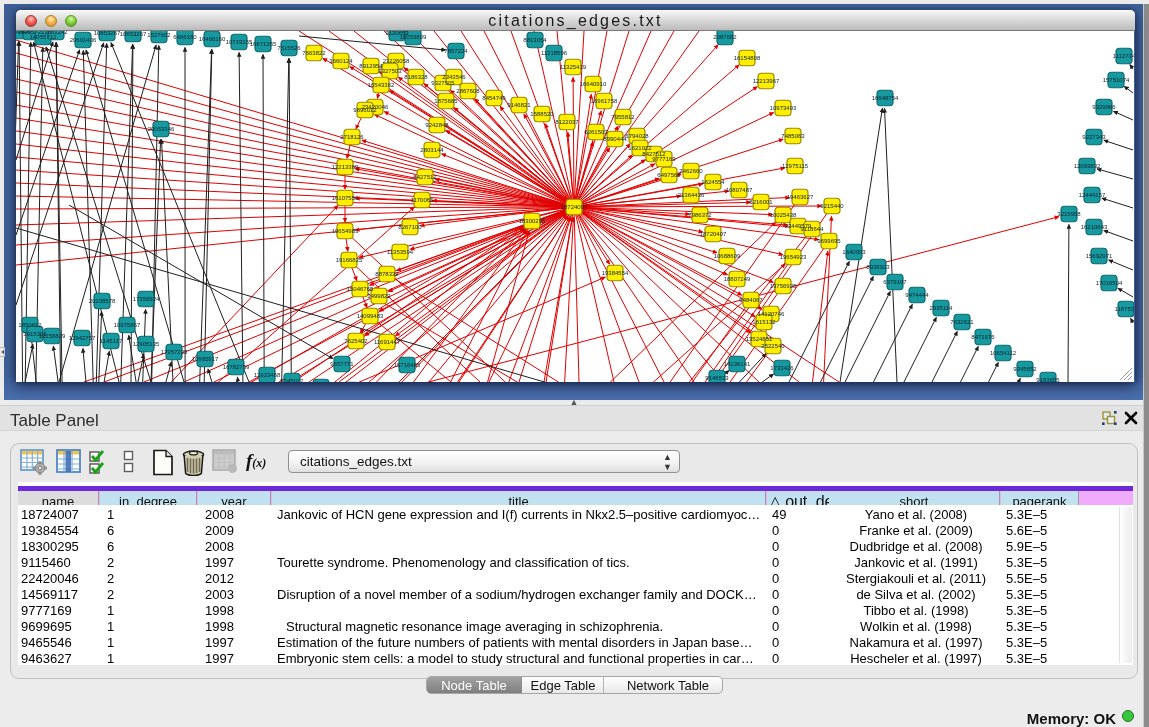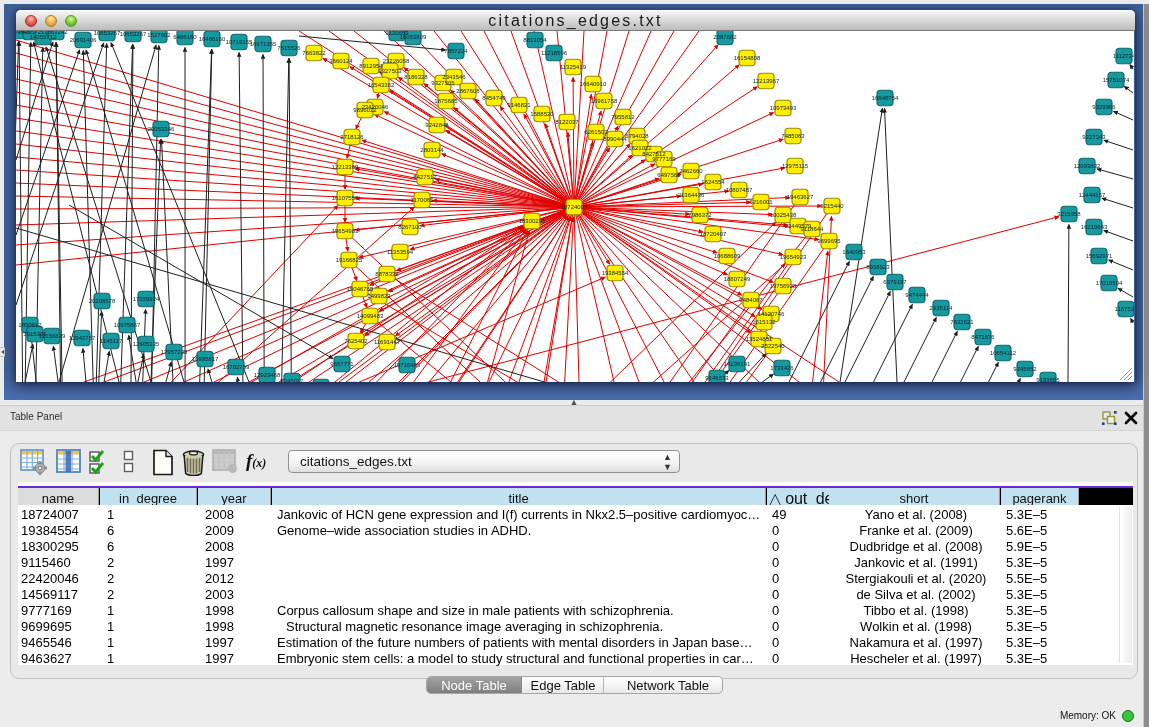--- a/index.html
+++ b/index.html
@@ -7,42 +7,42 @@
 #rstrip{position:absolute;left:1143px;top:4px;width:6px;height:723px;background:#8c8c8c;border-left:1px solid #c9c9c9}
 #gwin{position:absolute;left:16px;top:10px;width:1119px;height:372px;border-radius:5px 5px 0 0;box-shadow:0 5px 13px rgba(0,0,25,.5),2px 0 5px rgba(0,0,25,.22),-2px 0 5px rgba(0,0,25,.22)}
 #tbar{position:absolute;left:0;top:0;width:100%;height:21px;border-radius:5px 5px 0 0;background:linear-gradient(#f8f8f8,#d6d6d6 55%,#bcbcbc);border-bottom:1px solid #7a7a7a;box-shadow:inset 0 1px 0 #fff}
 #tbar .tt{display:block;text-align:center;font-size:16px;letter-spacing:2.2px;color:#1a1a1a;line-height:22px}
 .tl{position:absolute;top:5px;width:12px;height:12px;border-radius:50%}
 #tlr{left:9px;background:radial-gradient(circle at 50% 30%,#ffc9c4,#ef6158 45%,#c83832 85%);border:1px solid #a33631}
 #tly{left:29px;background:radial-gradient(circle at 50% 30%,#ffeebc,#f7b64c 45%,#d2922c 85%);border:1px solid #ae7d26}
 #tlg{left:49px;background:radial-gradient(circle at 50% 30%,#d8f6b0,#85d337 45%,#5ba125 85%);border:1px solid #559c25}
 #canvas{position:absolute;left:0;top:21px;width:1118px;height:351px;background:#fff;overflow:hidden}
 #tpbar{position:absolute;left:0;top:405px;width:1143px;height:26px;background:#e2e2e2;border-top:1px solid #cecece;border-bottom:1px solid #d4d4d4}
-#tpbar .lbl{position:absolute;left:10px;top:5px;font-size:10px;color:#2e2e2e}
+#tpbar .lbl{position:absolute;left:10px;top:5px;font-size:17px;color:#2e2e2e}
 #handle{position:absolute;left:566px;top:399px;width:16px;height:6px;color:#555;font-size:9px;line-height:6px;text-align:center}
 #floatico{position:absolute;left:1102px;top:411px;width:15px;height:14px}
 #closeico{position:absolute;left:1124px;top:411px;width:14px;height:14px}
 #panel{position:absolute;left:10px;top:443px;width:1128px;height:236px;background:#e9e9e9;border:1px solid #c0c0c0;border-radius:9px}
 .tbico{position:absolute;top:449px}
 #combo{position:absolute;left:288px;top:450px;width:392px;height:23px;border:1px solid #909090;border-radius:4px;background:linear-gradient(#ffffff,#f2f2f2 60%,#dedede);box-shadow:inset 0 1px 0 #fff}
 #combo .ct{position:absolute;left:11px;top:3px;font-size:13.5px;color:#111}
 #combo .ar{position:absolute;right:7px;top:1px;font-size:9px;color:#333;line-height:10px;text-align:center}
 #table{position:absolute;left:18px;top:482px;width:1115px;height:183px;background:#fff}
-#thead{position:absolute;left:0;top:4px;width:1115px;height:23px;background:#000000;border-top:2px solid #6d28d9;border-bottom:1px solid #9b9b9b}
+#thead{position:absolute;left:0;top:4px;width:1115px;height:23px;background:#f0abfc;border-top:5px solid #6d28d9;border-bottom:1px solid #9b9b9b}
 .th{position:absolute;top:0;height:22px;font-size:13px;color:#111;text-align:center;line-height:22px;border-right:1px solid #9b9b9b;background:#c2e1f0;white-space:nowrap;overflow:hidden}
 #tbody{position:absolute;left:0;top:23px;width:1115px;height:160px;background:#fff;font-size:13px;color:#000}
 .row{position:absolute;left:0;width:1115px;height:16px;line-height:16px;white-space:nowrap}
 .row span{position:absolute;top:0}
 .row .ctr{text-align:center}
 #vsb{position:absolute;left:1101px;top:25px;width:13px;height:156px;background:linear-gradient(90deg,#ffffff,#ececec);border-left:1px solid #e0e0e0}
 #tabs{position:absolute;left:426px;top:676px;width:297px;height:18px;border:1px solid #a6a6a6;border-radius:5px;background:linear-gradient(#ffffff,#e8e8e8);font-size:13px;line-height:17px;text-align:center;color:#111}
 #tabs .seg1{position:absolute;left:0;top:0;width:95px;height:16px;border-radius:4px 0 0 4px;background:linear-gradient(#a2a2a2,#7f7f7f);color:#fff;border-right:1px solid #8b8b8b}
 #tabs .seg2{position:absolute;left:96px;top:0;width:81px;height:16px;border-right:1px solid #b5b5b5}
 #tabs .seg3{position:absolute;left:186px;top:0;width:110px;height:16px}
-#mem{position:absolute;right:33px;top:710px;font-size:10px;font-weight:400;color:#111}
+#mem{position:absolute;right:33px;top:710px;font-size:15px;font-weight:700;color:#111}
 #memdot{position:absolute;left:1122px;top:710px;width:12px;height:12px;border-radius:50%;background:#35c73c;border:1.5px solid #2b6e2c}
 svg text{font-family:"Liberation Sans",sans-serif}
 </style></head>
 <body>
 <div id="bluepane"></div>
 <div id="rstrip"></div>
 <div id="gwin">
   <div id="canvas">
       <svg width="1118" height="351" viewBox="17 31 1118 351" style="position:absolute;left:0;top:0">
 <defs>
@@ -682,62 +682,62 @@
         <span style="left:187px">2008</span>
         <span style="left:259px">Jankovic of HCN gene expression and I(f) currents in Nkx2.5–positive cardiomyoc…</span>
         <span style="left:754px">49</span>
         <span class="ctr" style="left:812px;width:172px">Yano et al. (2008)</span>
         <span style="left:988px">5.3E–5</span>
       </div>
       <div class="row" style="top:18px">
 <span style="left:3px">19384554</span>
         <span style="left:89px">6</span>
         <span style="left:187px">2009</span>
-        <span style="left:259px">Genome–wide association studies in ADHD.</span>
         <span style="left:754px">0</span>
         <span class="ctr" style="left:812px;width:172px">Franke et al. (2009)</span>
         <span style="left:988px">5.6E–5</span>
       </div>
       <div class="row" style="top:34px">
 <span style="left:3px">18300295</span>
         <span style="left:89px">6</span>
         <span style="left:187px">2008</span>
         <span style="left:754px">0</span>
         <span class="ctr" style="left:812px;width:172px">Dudbridge et al. (2008)</span>
         <span style="left:988px">5.9E–5</span>
       </div>
       <div class="row" style="top:50px">
 <span style="left:3px">9115460</span>
         <span style="left:89px">2</span>
         <span style="left:187px">1997</span>
+        <span style="left:259px">Tourette syndrome. Phenomenology and classification of tics.</span>
         <span style="left:754px">0</span>
         <span class="ctr" style="left:812px;width:172px">Jankovic et al. (1991)</span>
         <span style="left:988px">5.3E–5</span>
       </div>
       <div class="row" style="top:66px">
 <span style="left:3px">22420046</span>
         <span style="left:89px">2</span>
         <span style="left:187px">2012</span>
         <span style="left:754px">0</span>
-        <span class="ctr" style="left:812px;width:172px">Stergiakouli et al. (2020)</span>
+        <span class="ctr" style="left:812px;width:172px">Stergiakouli et al. (2011)</span>
         <span style="left:988px">5.5E–5</span>
       </div>
       <div class="row" style="top:82px">
 <span style="left:3px">14569117</span>
         <span style="left:89px">2</span>
         <span style="left:187px">2003</span>
+        <span style="left:259px">Disruption of a novel member of a sodium/hydrogen exchanger family and DOCK…</span>
         <span style="left:754px">0</span>
         <span class="ctr" style="left:812px;width:172px">de Silva et al. (2002)</span>
         <span style="left:988px">5.3E–5</span>
       </div>
       <div class="row" style="top:98px">
 <span style="left:3px">9777169</span>
         <span style="left:89px">1</span>
         <span style="left:187px">1998</span>
-        <span style="left:259px">Corpus callosum shape and size in male patients with schizophrenia.</span>
         <span style="left:754px">0</span>
         <span class="ctr" style="left:812px;width:172px">Tibbo et al. (1998)</span>
         <span style="left:988px">5.3E–5</span>
       </div>
       <div class="row" style="top:114px">
 <span style="left:3px">9699695</span>
         <span style="left:89px">1</span>
         <span style="left:187px">1998</span>
         <span style="left:268px">Structural magnetic resonance image averaging in schizophrenia.</span>
         <span style="left:754px">0</span>

